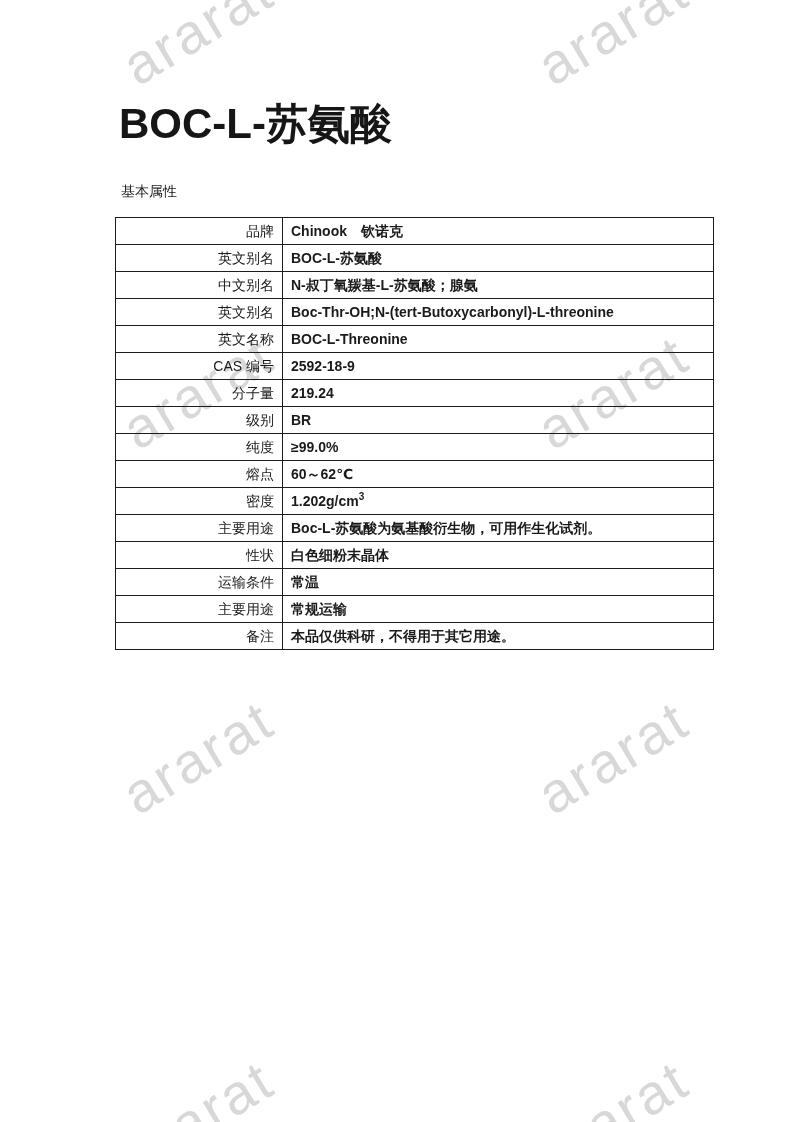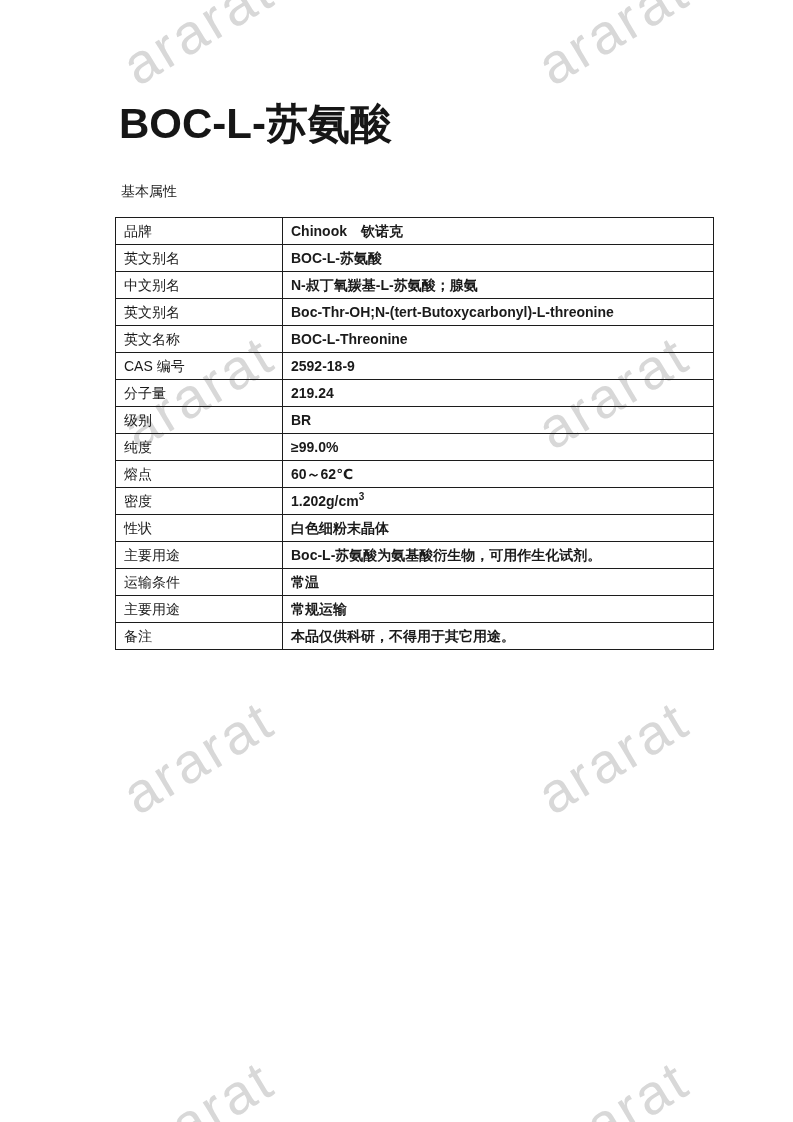--- a/index.html
+++ b/index.html
@@ -80,21 +80,21 @@
     height: 26px;
     padding: 0 8px;
     font-size: 14px;
     line-height: 1;
     vertical-align: middle;
     color: #1a1a1a;
     background: transparent;
     white-space: nowrap;
     overflow: hidden;
   }
-  td.label-cell { width: 150px; }
+  td.label-cell { width: 150px; text-align: right; }
   td.value-cell { width: 414px; font-weight: bold; }
   td.value-cell sub, td.value-cell sup {
     font-size: 10px;
     line-height: 0;
   }
 </style>
 </head>
 <body>
 
 <div class="page">
@@ -154,26 +154,26 @@
           </tr>
           <tr>
             <td class="label-cell">熔点</td>
             <td class="value-cell">60～62℃</td>
           </tr>
           <tr>
             <td class="label-cell">密度</td>
             <td class="value-cell"><span>1.202g/cm</span><sup>3</sup></td>
           </tr>
           <tr>
+            <td class="label-cell">主要用途</td>
+            <td class="value-cell">Boc-L-苏氨酸为氨基酸衍生物，可用作生化试剂。</td>
+          </tr>
+          <tr>
             <td class="label-cell">性状</td>
             <td class="value-cell">白色细粉末晶体</td>
-          </tr>
-          <tr>
-            <td class="label-cell">主要用途</td>
-            <td class="value-cell">Boc-L-苏氨酸为氨基酸衍生物，可用作生化试剂。</td>
           </tr>
           <tr>
             <td class="label-cell">运输条件</td>
             <td class="value-cell">常温</td>
           </tr>
           <tr>
             <td class="label-cell">主要用途</td>
             <td class="value-cell">常规运输</td>
           </tr>
           <tr>

